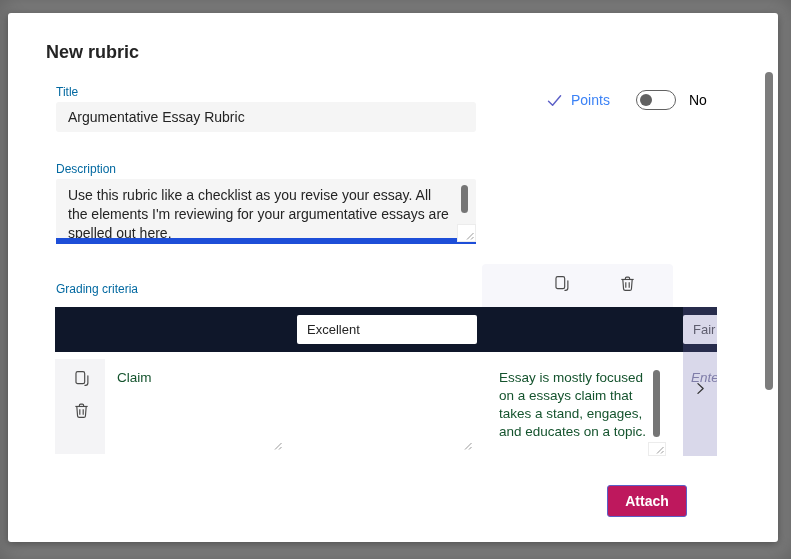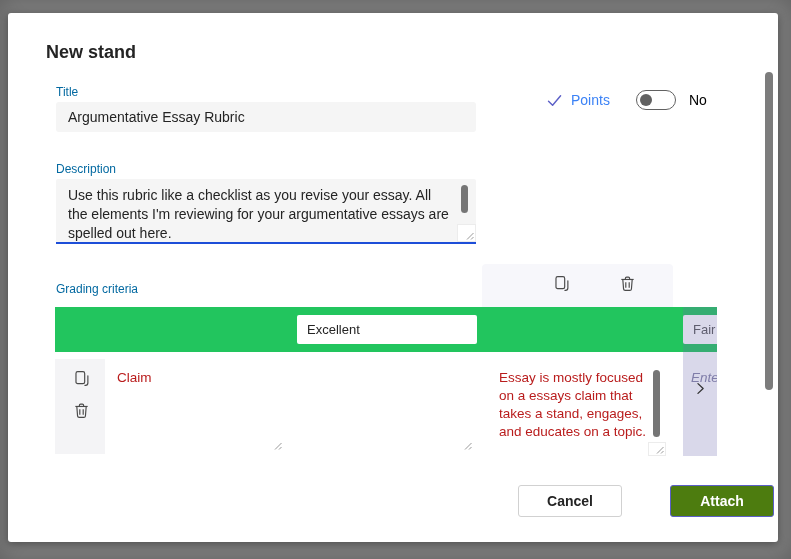--- a/index.html
+++ b/index.html
@@ -12,21 +12,21 @@
   }
   .heading { position:absolute; left:38px; top:29px; font-size:18px; font-weight:700; color:#242424; }
   .field-label { position:absolute; font-size:12px; color:#0369a1; }
   .text-input {
     position:absolute; background:#f5f5f5; border-radius:3px; font-size:14px; color:#242424;
     padding:0 12px; display:flex; align-items:center; cursor:text;
   }
   #title-input { left:48px; top:89px; width:420px; height:30px; }
   .desc-area {
     position:absolute; left:48px; top:166px; width:420px; height:65px;
-    background:#f5f5f5; border-bottom:2px solid #1d4ed8; border-radius:2px 2px 0 0;
+    background:#f5f5f5; border-bottom:6px solid #1d4ed8; border-radius:2px 2px 0 0;
     font-size:14px; line-height:19px; color:#242424; padding:7px 26px 4px 12px;
     overflow:hidden; cursor:text;
   }
   .scroll-thumb { position:absolute; background:#757575; border-radius:4px; }
   #desc-thumb { left:453px; top:172px; width:7px; height:28px; }
   .resize-corner { position:absolute; display:flex; align-items:flex-end; justify-content:flex-end; }
   #desc-resize { left:449px; top:211px; width:19px; height:18px; background:#ffffff; border:1px solid #ececec; }
   
   .points-group { position:absolute; left:538px; top:76px; height:22px; display:flex; align-items:center; }
   .check-icon { width:17px; height:17px; margin-right:8px; }
@@ -38,64 +38,64 @@
   #grading-label { left:48px; top:269px; }
   .col-toolbar {
     position:absolute; left:474px; top:251px; width:191px; height:43px;
     background:#f7f7fb; border-radius:4px 4px 0 0;
   }
   .icon-btn { position:absolute; width:22px; height:22px; border:none; background:transparent; cursor:pointer; padding:0; }
   .icon-btn svg { width:17px; height:17px; }
   #toolbar-copy { left:68px; top:10px; }
   #toolbar-delete { left:134px; top:10px; }
   .table-viewport { position:absolute; left:47px; top:294px; width:662px; height:149px; overflow:hidden; }
-  .header-row { position:absolute; left:0; top:0; width:662px; height:45px; background:#22c55e; }
+  .header-row { position:absolute; left:0; top:0; width:662px; height:45px; background:#0f172a; }
   .hdr-input {
     position:absolute; top:8px; height:29px; background:#ffffff; border-radius:2px;
     font-size:13px; color:#242424; padding:0 10px; display:flex; align-items:center; cursor:text;
   }
   #hdr-excellent { left:242px; width:180px; }
   #hdr-meets { left:433px; width:178px; }
   #hdr-fair { left:628px; width:120px; color:#5a5a5a; }
   .body-row { position:absolute; left:0; top:52px; width:662px; height:95px; }
   .row-actions { position:absolute; left:0; top:0; width:50px; height:95px; background:#f4f4f6; }
   #row-copy { left:15px; top:10px; }
   #row-delete { left:15px; top:42px; }
   .cell {
     position:absolute; top:3px; height:92px; background:#ffffff;
-    font-size:13.5px; line-height:18px; color:#b91c1c; padding:7px 12px; overflow:hidden; cursor:text;
+    font-size:13.5px; line-height:18px; color:#14532d; padding:7px 12px; overflow:hidden; cursor:text;
   }
   #cell-criterion { left:50px; width:183px; }
   #cell-0 { left:240px; width:180px; padding-right:8px; }
   #cell-1 { left:432px; width:180px; padding-right:18px; }
   #cell-next { left:628px; width:120px; font-style:italic; color:#8886a8; padding:7px 8px; }
   #cell1-thumb { left:598px; top:11px; width:7px; height:67px; }
   .cell .grip, .cellgrip { position:absolute; }
   #grip-criterion { left:216px; top:80px; }
   #grip-0 { left:406px; top:80px; }
   #cell1-resize { left:593px; top:83px; width:18px; height:14px; background:#ffffff; border:1px solid #ececec; }
   .next-col-overlay { position:absolute; left:628px; top:0; width:34px; height:149px; background:rgba(110,106,175,0.26); pointer-events:none; }
   .expand-btn { position:absolute; left:636px; top:74px; width:18px; height:18px; border:none; background:transparent; cursor:pointer; padding:0; }
   .expand-btn svg { width:15px; height:15px; }
   
   .dialog-scroll-track { position:absolute; right:3px; top:2px; width:13px; height:525px; background:transparent; }
   #dialog-thumb { left:757px; top:59px; width:8px; height:318px; background:#7c7c7c; }
   
   .btn { position:absolute; top:472px; height:32px; border-radius:3px; font-size:14px; font-weight:700; font-family:"Liberation Sans",sans-serif; cursor:pointer; }
   #cancel-btn { left:510px; width:104px; background:#ffffff; border:1px solid #d1d1d1; color:#242424; }
-  #attach-btn { left:662px; width:104px; background:#4d7c0f; border:1px solid #5b5fc7; color:#ffffff; }
+  #attach-btn { left:599px; width:80px; background:#be185d; border:1px solid #5b5fc7; color:#ffffff; }
 </style>
 </head>
 <body>
 
 <div class="frame"></div>
 
 <div class="dialog">
 
-  <div class="heading">New stand</div>
+  <div class="heading">New rubric</div>
 
   <div class="field-label" style="left:48px; top:72px;">Title</div>
   <div class="text-input" id="title-input">
     <span>Argumentative Essay Rubric</span>
   </div>
 
   <div class="points-group">
     <svg class="check-icon" viewBox="0 0 17 17">
       <path d="M2.5 9.2 L6.6 13.3 L14.6 3.8" stroke="#5b5fc7" stroke-width="1.4" fill="none" stroke-linecap="round" stroke-linejoin="round"></path>
     </svg>
@@ -191,19 +191,18 @@
     </div>
 
     <div class="next-col-overlay"></div>
     <button class="expand-btn">
       <svg viewBox="0 0 16 16">
         <path d="M5.3 2.8 L10.8 8 L5.3 13.2" stroke="#333333" stroke-width="1.4" fill="none" stroke-linecap="round" stroke-linejoin="round"></path>
       </svg>
     </button>
   </div>
 
-  <button class="btn" id="cancel-btn">Cancel</button>
   <button class="btn" id="attach-btn">Attach</button>
 
   <div class="dialog-scroll-track"></div>
   <div class="scroll-thumb" id="dialog-thumb"></div>
 
 </div>
 
 </body></html>

